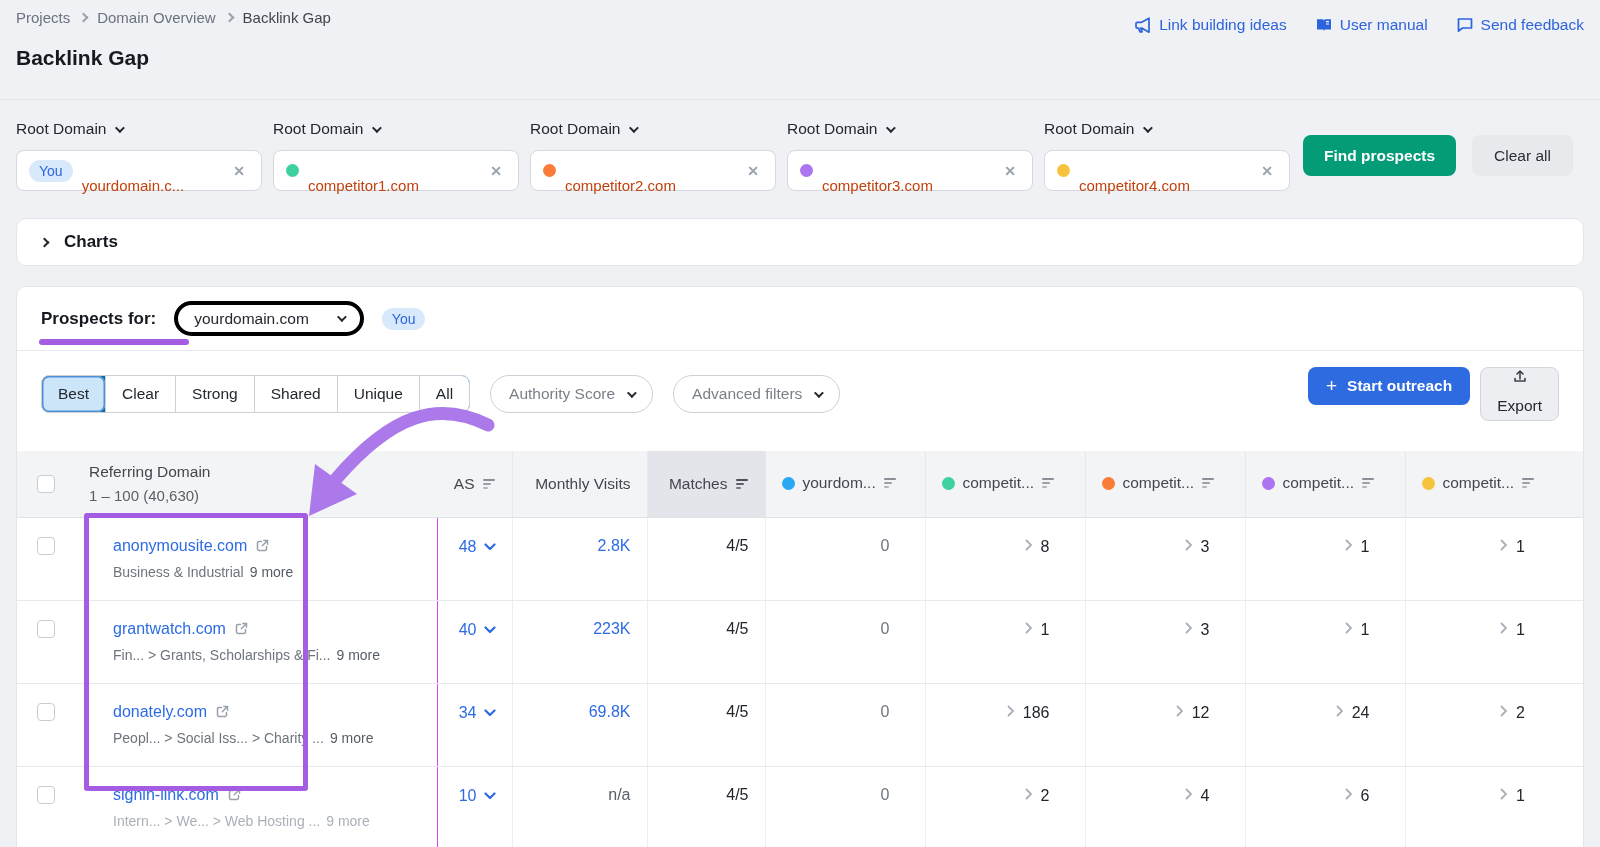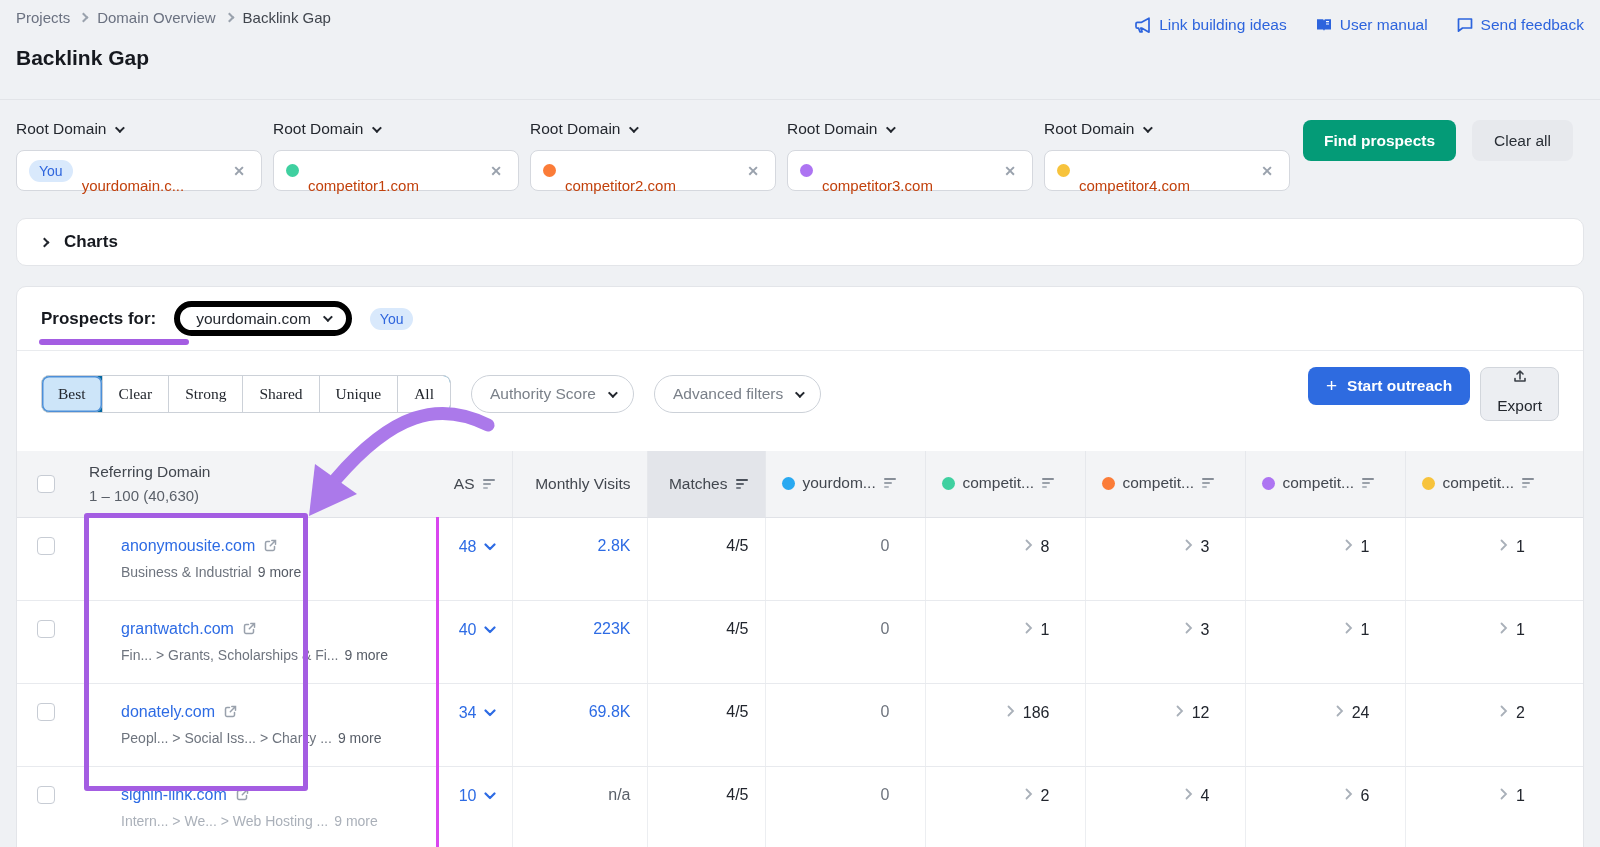--- a/index.html
+++ b/index.html
@@ -16,21 +16,21 @@
   
   .topbar { position:absolute; left:0; top:0; width:1600px; height:100px; border-bottom:1px solid #e2e4e8; }
   .breadcrumb { position:absolute; left:16px; top:9px; display:flex; align-items:center; gap:10px; font-size:15px; color:#6a7180; }
   .breadcrumb .crumb-last { color:#40454d; }
   .top-actions { position:absolute; right:16px; top:16px; display:flex; align-items:center; gap:28px; }
   .top-link { display:flex; align-items:center; gap:7px; color:#2d64dd; font-size:15.5px; cursor:pointer; }
   .top-link svg { display:block; }
   .page-title { position:absolute; left:16px; top:46px; font-size:21px; font-weight:700; color:#16191f; }
 
   
-  .filter-row { position:absolute; left:16px; top:120px; display:flex; align-items:flex-start; gap:11px; }
+  .filter-row { position:absolute; left:16px; top:120px; display:flex; align-items:center; gap:11px; }
   .filter-group { width:246px; display:flex; flex-direction:column; gap:12px; }
   .fg-label { display:flex; align-items:center; gap:9px; font-size:15.5px; color:#23272e; }
   .chip { height:41px; background:#fff; border:1px solid #d5d8de; border-radius:8px; display:flex; align-items:center; padding:0 12px; gap:9px; }
   .chip-value { font-size:15px; color:#c2410c; white-space:nowrap; overflow:hidden; flex:1;margin-top:29px; }
   .chip-x { margin-left:auto; color:#9aa2ad; font-size:14px; font-weight:700; cursor:pointer; padding:2px 4px; }
   .dot { width:13px; height:13px; border-radius:50%; flex:0 0 auto; }
   .you-pill { background:#d9e9fc; color:#2e65dd; font-size:14px; border-radius:999px; padding:3px 10px; flex:0 0 auto; }
   .filter-buttons { display:flex; gap:16px; margin-left:2px; }
   .btn { border:none; border-radius:8px; height:41px; font-family:inherit; font-size:15.5px; cursor:pointer; }
   .btn-find { background:#049b77; color:#fff; font-weight:700; padding:0 21px; }
@@ -39,24 +39,24 @@
   
   .card { background:#fff; border:1px solid #e3e5e9; border-radius:10px; position:absolute; left:16px; width:1568px; }
   .charts-card { top:218px; height:48px; display:flex; align-items:center; gap:16px; padding:0 24px; cursor:pointer; }
   .charts-title { font-size:17px; font-weight:700; color:#16191f; }
 
   
   .main-card { top:286px; height:620px; overflow:hidden; }
   .prospects-row { height:64px; border-bottom:1px solid #e9ebee; display:flex; align-items:center; padding:0 24px; gap:18px; position:relative; }
   .prospects-label { font-size:17px; font-weight:700; color:#16191f; }
   .prospects-underline { position:absolute; left:22px; top:52px; width:150px; height:6px; border-radius:3px; background:#a45de2; }
-  .domain-select { height:35px; border:6px solid #000000; border-radius:18px; display:flex; align-items:center; gap:12px; padding:0 16px; font-size:15.5px; color:#23272e; cursor:pointer; background:#fff; }
+  .domain-select { height:35px; border:4px solid #000000; border-radius:18px; display:flex; align-items:center; gap:28px; padding:0 16px; font-size:15.5px; color:#23272e; cursor:pointer; background:#fff; }
 
   .toolbar { margin:16px 24px 0 24px; display:flex; align-items:center; }
-  .segmented { display:flex; border:1px solid #ccd1d8; border-radius:8px; overflow:hidden; background:#0369a1;font-family:Liberation Serif, serif; }
+  .segmented { display:flex; border:1px solid #ccd1d8; border-radius:8px; overflow:hidden; background:#0369a1; }
   .seg-btn { padding:9px 16px; font-size:15.5px; color:#23272e; background:#fff; border:none; border-left:1px solid #ccd1d8; font-family:inherit; cursor:pointer; }
   .seg-btn:first-child { border-left:none; }
   .seg-btn.active { background:#cde5f9; box-shadow:inset 0 0 0 1.5px #4d8fd8; border-radius:7px; }
   .pill { height:38px; border:1px solid #ccd1d8; border-radius:19px; background:#fff; display:flex; align-items:center; gap:12px; padding:0 18px; font-size:15.5px; color:#7a8089; cursor:pointer; }
   .pill { margin-left:20px; }
   .toolbar-right { margin-left:auto; display:flex; gap:10px; }
   .btn-outreach { background:#2e6be0; color:#fff; font-weight:700; height:38px; padding:0 18px; display:flex; align-items:center; gap:10px; font-size:15.5px; }
   .btn-export { background:#eceef2; border:1px solid #d2d6dc; color:#23272e; height:54px; padding:0 16px; display:flex; align-items:center; gap:9px; font-size:15.5px;flex-direction:column; }
 
   
@@ -67,21 +67,21 @@
   thead th:first-child, thead th:last-child { border-right:none; }
   th.col-domain-h { border-right:none !important; }
   .th-matches { background:#e3e5ea; }
   .range-sub { color:#595f68; font-size:15px; margin-top:6px; }
   .num-h { text-align:right; padding-right:16px; }
   .head-flex { display:inline-flex; align-items:center; gap:8px; }
   .comp-h { padding-left:16px; }
   tbody tr { height:83px; }
   tbody td { border-bottom:1px solid #e8eaee; border-right:1px solid #eceef1; padding-top:19px; }
   tbody td:first-child, tbody td:last-child { border-right:none; }
-  td.cell-domain { border-right:3px solid #d946ef; padding-left:32px;margin-left:48px; }
+  td.cell-domain { border-right:1px solid #d946ef; padding-left:24px;margin-left:48px; }
   .checkbox { width:18px; height:18px; border:1.5px solid #c7ccd4; border-radius:4px; background:#fff; margin-left:20px; cursor:pointer; }
   thead .checkbox { margin-top:0; }
   .domain-link { color:#2d6be4; font-size:16px; text-decoration:none; cursor:pointer; }
   .cat-line { margin-top:7px; font-size:14px; color:#6e747e; white-space:nowrap; overflow:hidden; }
   .more-link { color:#565c66; border-bottom:1px dotted #9aa2ac; margin-left:6px; cursor:pointer; }
   tr.faded-row .cat-line, tr.faded-row .more-link { color:#aab0b9; border-color:#c6cbd2; }
   .cell-num { text-align:right; padding-right:16px; font-size:16px; color:#22262e; }
   .as-val { color:#2d6be4; cursor:pointer; }
   .visits-val { color:#2d6be4; cursor:pointer; }
   .na { color:#595f68; }

